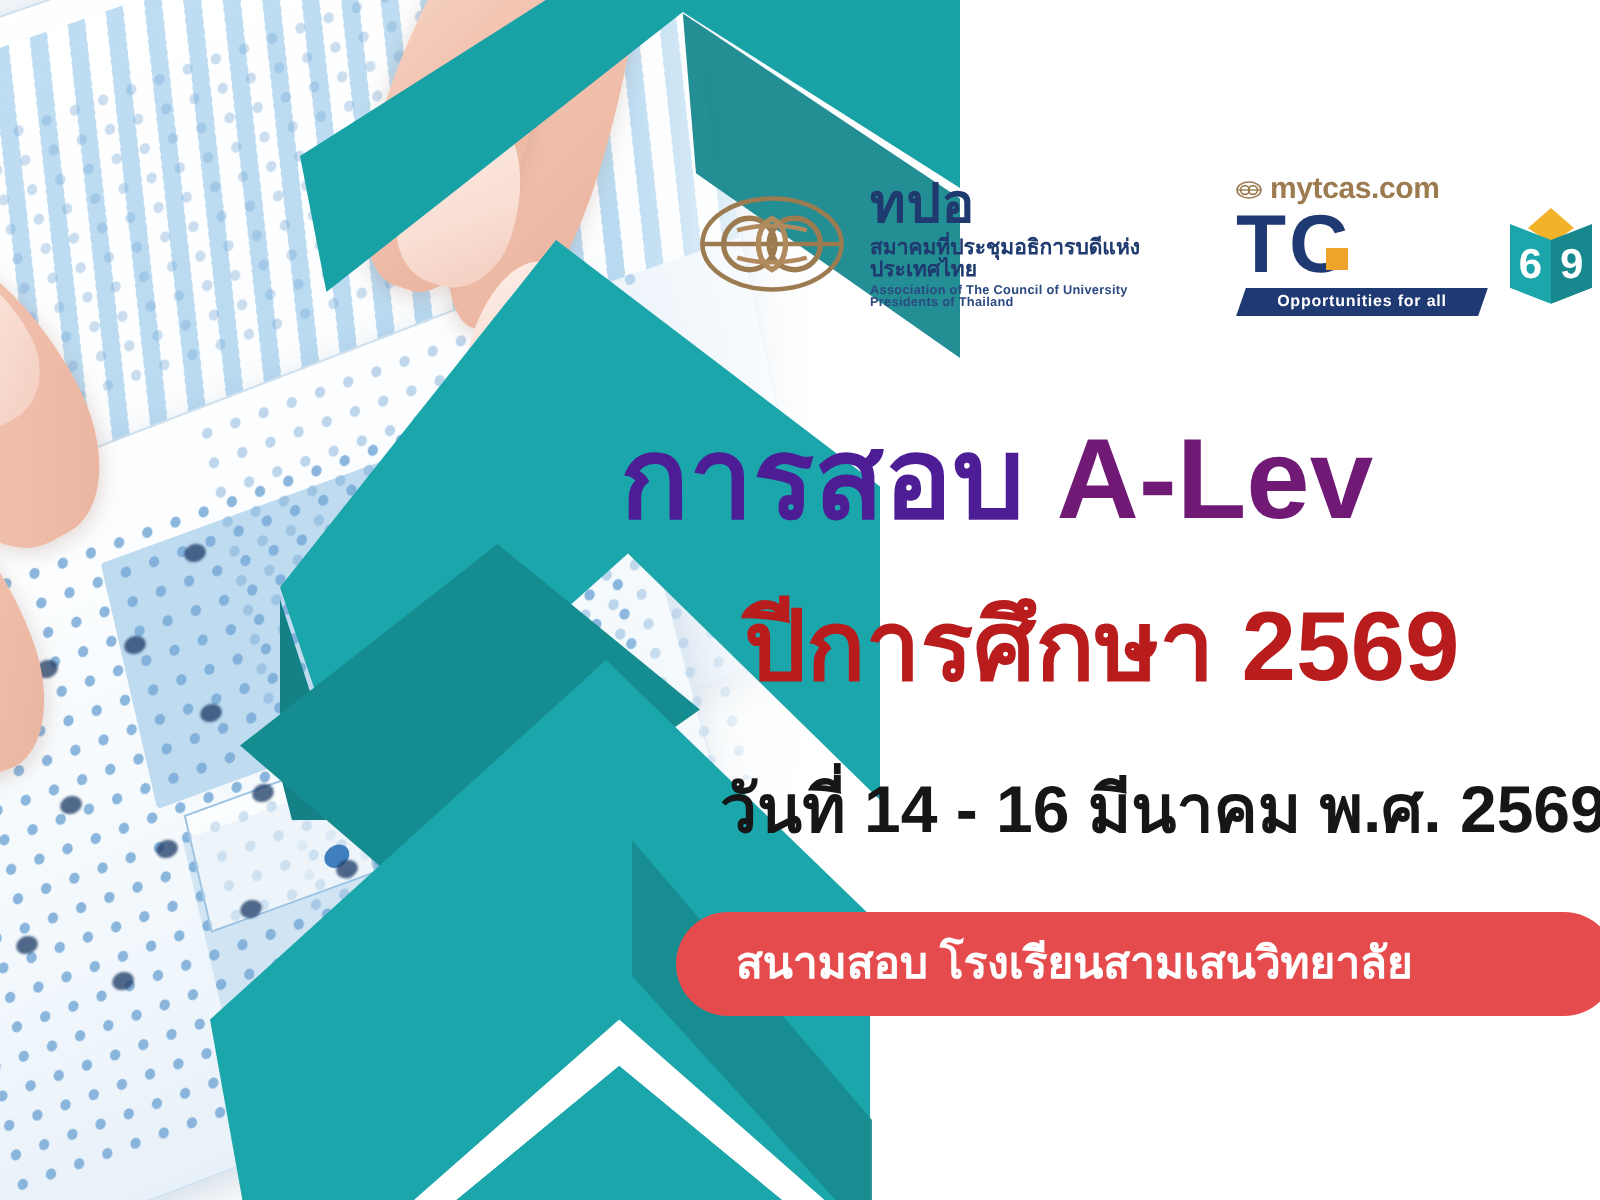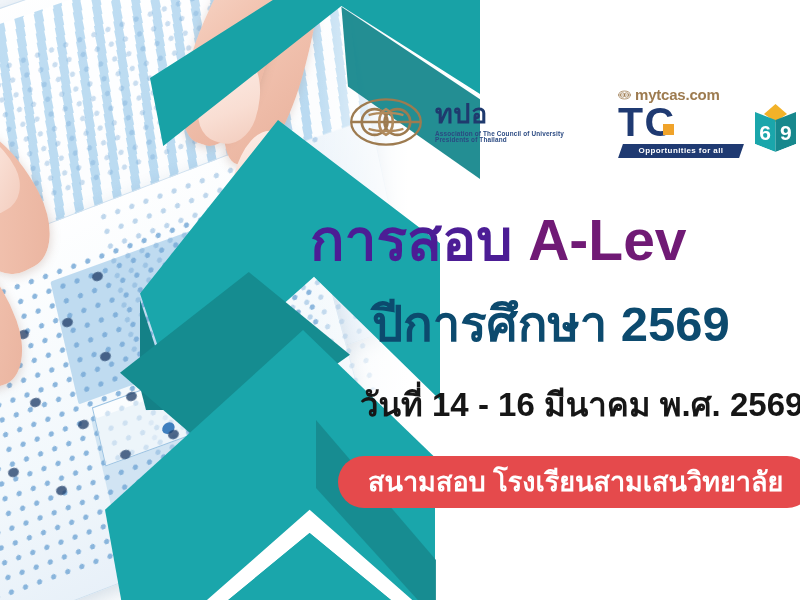--- a/index.html
+++ b/index.html
@@ -302,21 +302,21 @@
     white-space: nowrap;
   }
   .headline .th { color: #4c1d95; }
   .headline .en { color: #701a75; }
 
   .subhead {
     position: absolute;
     left: 372px; top: 300px;
     font-size: 49px;
     font-weight: 700;
-    color: #0c4a6e;
+    color: #b91c1c;
     line-height: 1;
     white-space: nowrap;
   }
 
   .dateline {
     position: absolute;
     left: 360px; top: 388px;
     font-size: 33px;
     font-weight: 700;
     color: #161616;
@@ -331,21 +331,21 @@
     min-width: 470px;
     background: #e54a4c;
     border-radius: 26px;
     display: flex;
     align-items: center;
     padding: 0 30px;
     box-sizing: border-box;
     white-space: nowrap;
   }
   .venue-pill span {
-    font-size: 27px;
+    font-size: 22px;
     font-weight: 700;
     color: #ffffff;
     line-height: 1;
   }
 </style>
 </head>
 <body>
 
 <div id="poster">
 
@@ -408,20 +408,21 @@
         <ellipse cx="50" cy="37" rx="46" ry="30" fill="none" stroke="#9d7b50" stroke-width="3"></ellipse>
         <path d="M4 37 H96" stroke="#9d7b50" stroke-width="3" fill="none"></path>
         <circle cx="35" cy="37" r="17" fill="none" stroke="#9d7b50" stroke-width="3.5"></circle>
         <circle cx="65" cy="37" r="17" fill="none" stroke="#9d7b50" stroke-width="3.5"></circle>
         <path d="M50 20 C38 26 38 48 50 54 C62 48 62 26 50 20 Z" fill="none" stroke="#b08a5c" stroke-width="3.5"></path>
         <path d="M27 28 C40 24 60 24 73 28" fill="none" stroke="#b08a5c" stroke-width="3"></path>
         <path d="M27 46 C40 50 60 50 73 46" fill="none" stroke="#b08a5c" stroke-width="3"></path>
       </svg>
       <div class="cupt-text">
         <div class="cupt-th-main">ทปอ</div>
+        <div class="cupt-th-sub">สมาคมที่ประชุมอธิการบดีแห่งประเทศไทย</div>
         <div class="cupt-en-sub">Association of The Council of University Presidents of Thailand</div>
       </div>
     </div>
 
     <div class="tcas-logo">
       <div class="tcas-left">
         <div class="mytcas">
           <svg class="mytcas-mark" viewBox="0 0 26 20">
             <ellipse cx="13" cy="10" rx="12" ry="8" fill="none" stroke="#9d7b50" stroke-width="1.6"></ellipse>
             <circle cx="9" cy="10" r="4.4" fill="none" stroke="#9d7b50" stroke-width="1.6"></circle>

